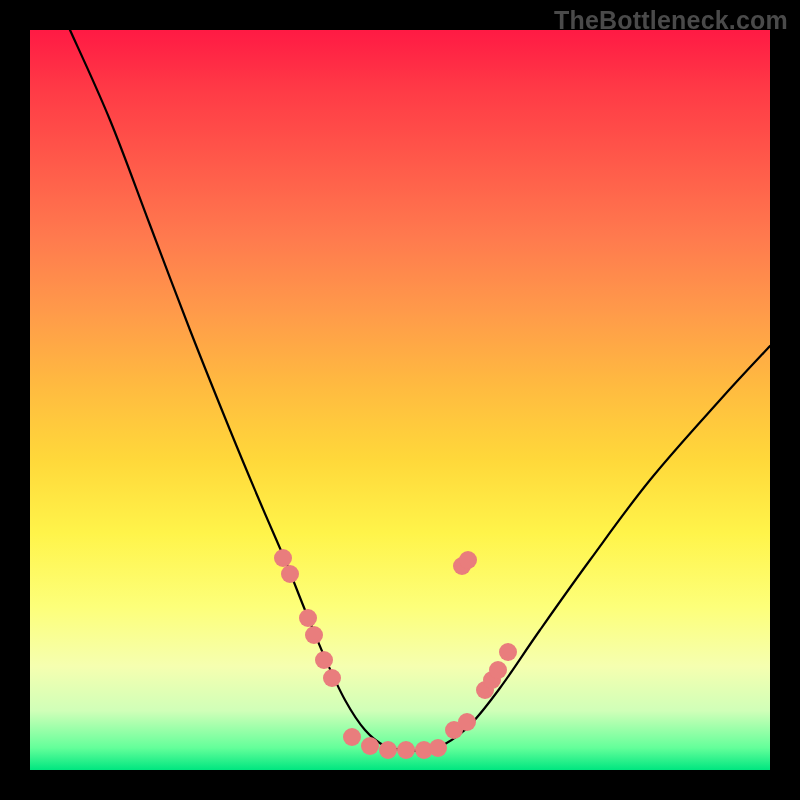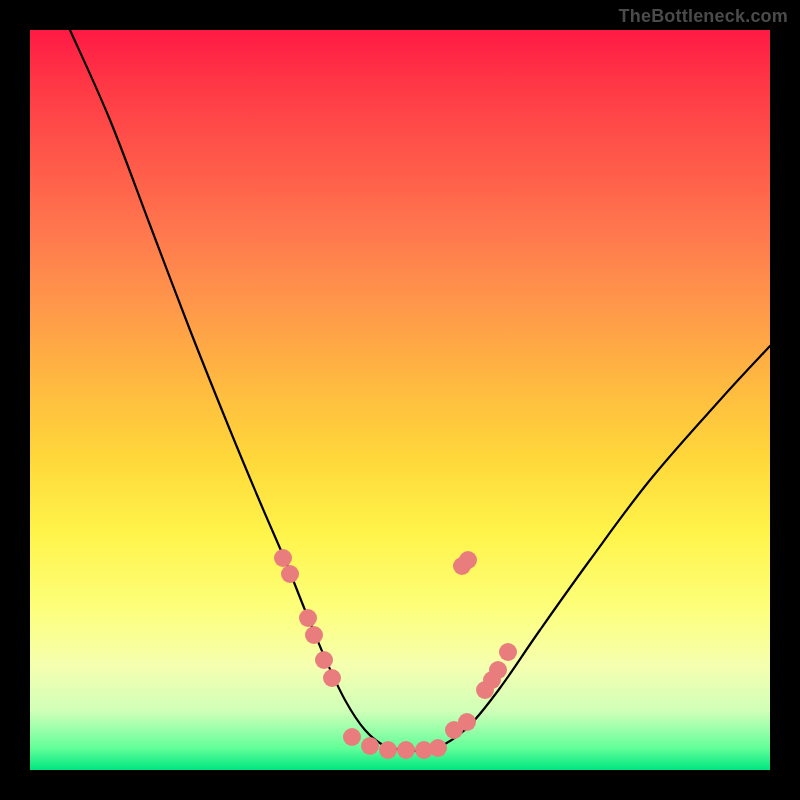--- a/index.html
+++ b/index.html
@@ -30,21 +30,21 @@
       #f5ffb0 86%,
       #d0ffb8 92%,
       #64ff9a 97%,
       #00e680 100%);
   }
   .watermark {
     position: absolute;
     top: 6px;
     right: 12px;
     color: #4a4a4a;
-    font-size: 18px;
+    font-size: 25px;
     font-weight: 600;
     letter-spacing: 0.2px;
     user-select: none;
   }
   svg.overlay {
     position: absolute;
     left: 30px;
     top: 30px;
     width: 740px;
     height: 740px;

